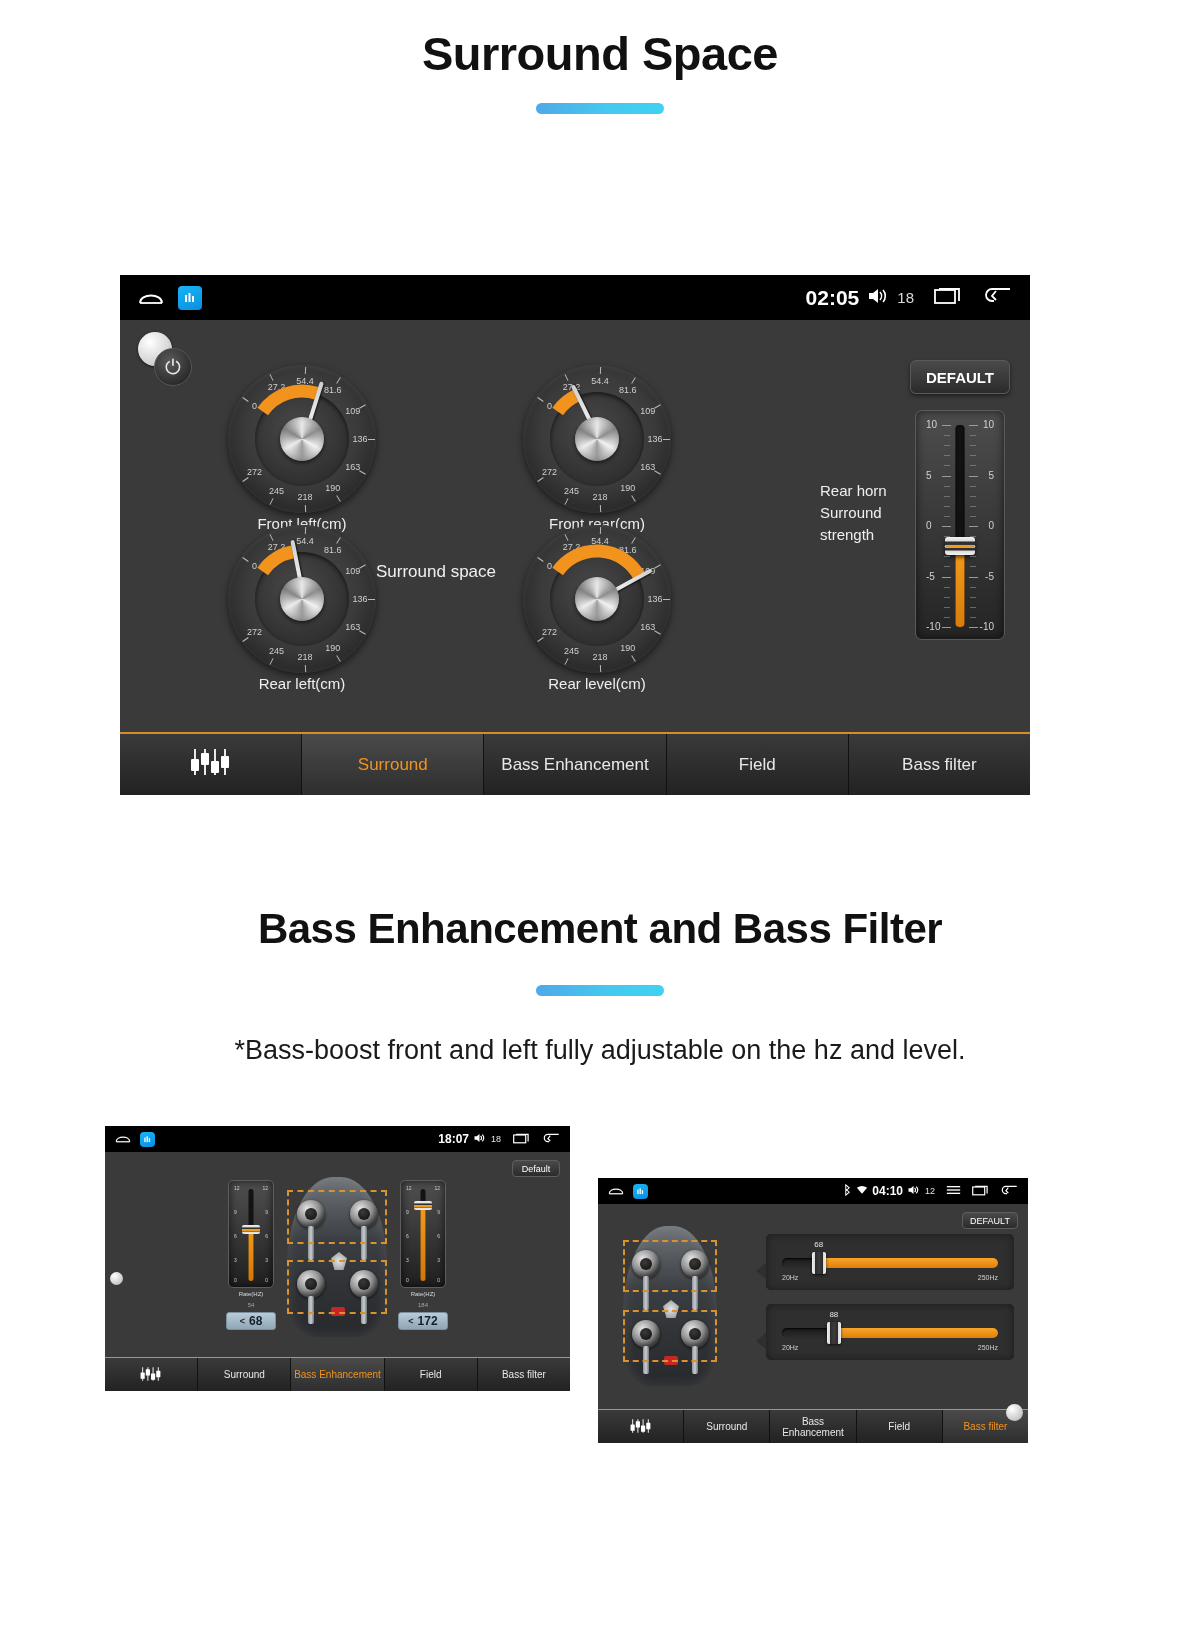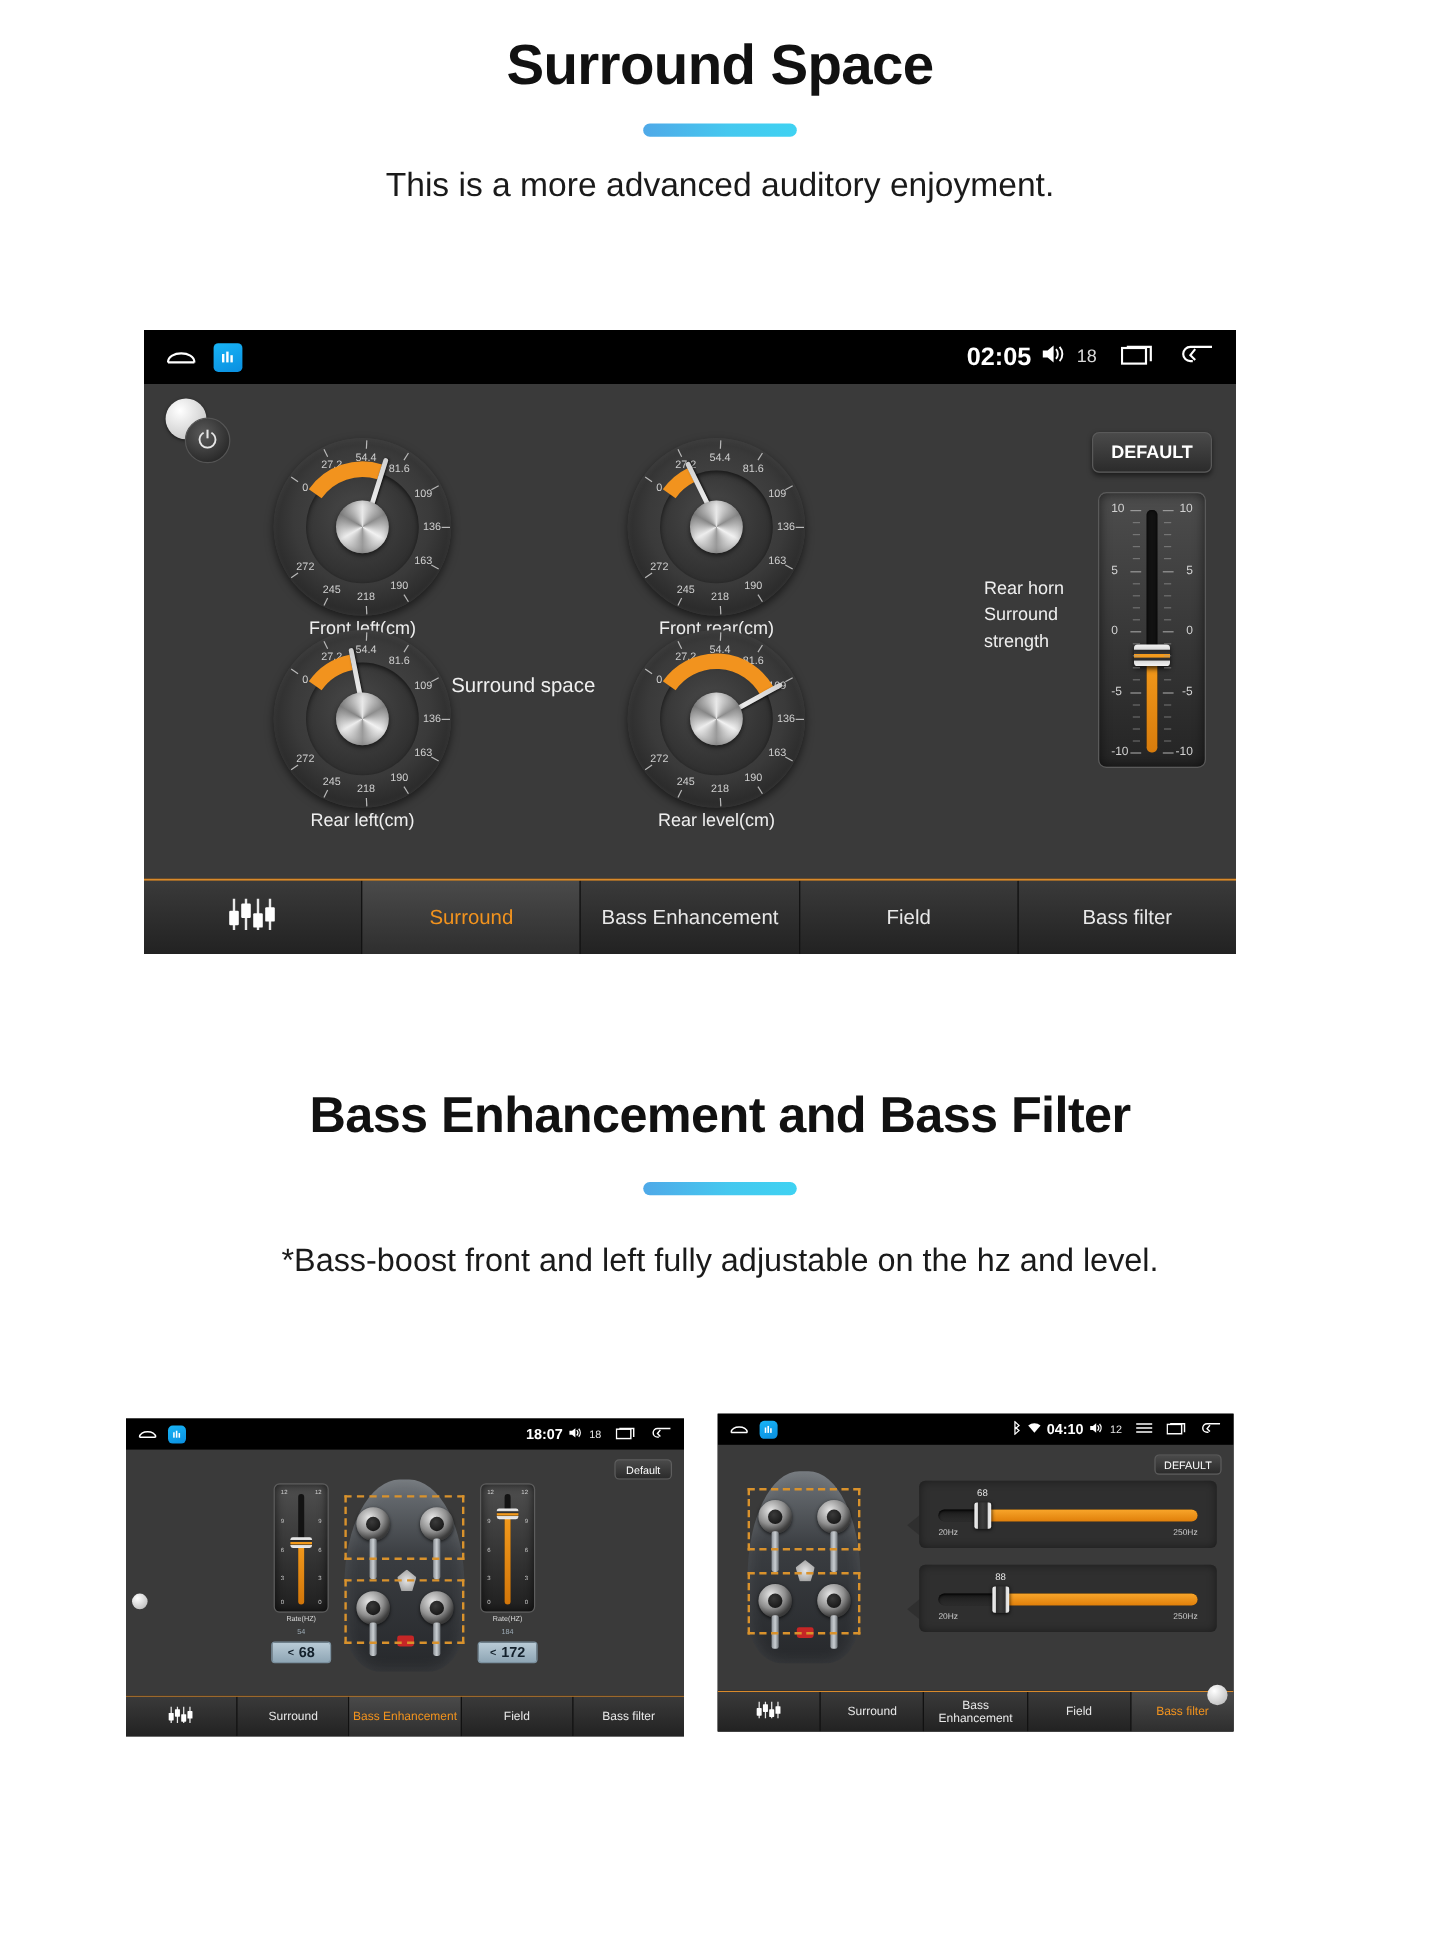--- a/index.html
+++ b/index.html
@@ -215,21 +215,21 @@
   }
 
   
   .mini { position:absolute; }
   .mini .statusbar { height: 26px; padding: 0 10px; font-size: 12px; }
   .mini .app-icon { width: 15px; height: 15px; font-size: 8px; }
   .mini .sb-left { gap: 9px; }
   .mini .tabbar { height: 34px; border-top-width: 1px; }
   .mini .tab { font-size: 10px; line-height: 1.1; }
 
-  #screen-left { left: 105px; top: 1182px; width: 465px; height: 265px; }
+  #screen-left { left: 105px; top: 1126px; width: 465px; height: 265px; }
   #screen-left .body-area { height: 205px; }
   #screen-right { left: 598px; top: 1178px; width: 430px; height: 265px; }
   #screen-right .body-area { height: 205px; }
 
   .mini-default {
     position:absolute; border-radius:4px;
     background: linear-gradient(180deg,#4a4a4a,#2b2b2b);
     border:1px solid #5e5e5e; color:#fff;
     display:flex; align-items:center; justify-content:center;
   }
@@ -325,21 +325,20 @@
   }
 </style>
 </head>
 <body>
 
 <div class="section-title" id="title-1">Surround Space</div>
 <div class="divider-wrap" style="margin-top:22px;">
   <div class="divider"></div>
 </div>
 <div class="desc" style="margin-top:22px;">
-  <div>This is a more advanced auditory enjoyment.</div>
 </div>
 
 <div class="device" id="screen-main">
 
   <div class="statusbar">
     <div class="sb-left">
       <span class="home-icon">
         <svg width="26" height="18" viewBox="0 0 26 18">
             <path d="M2 16 C2 6 24 6 24 16" fill="none" stroke="#fff" stroke-width="1.8"></path>
             <line x1="2" y1="16" x2="24" y2="16" stroke="#fff" stroke-width="1.8"></line>

